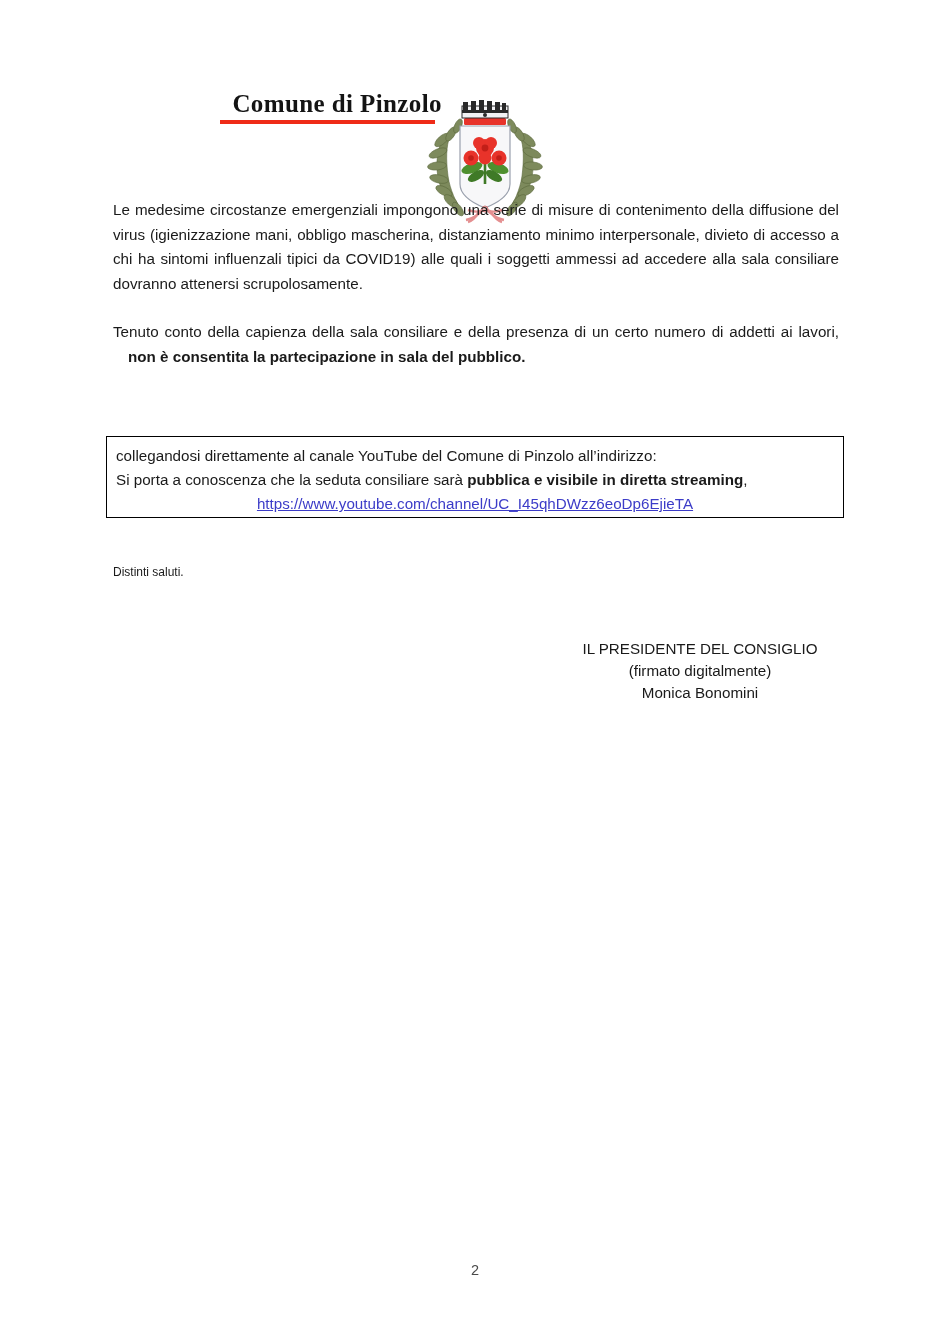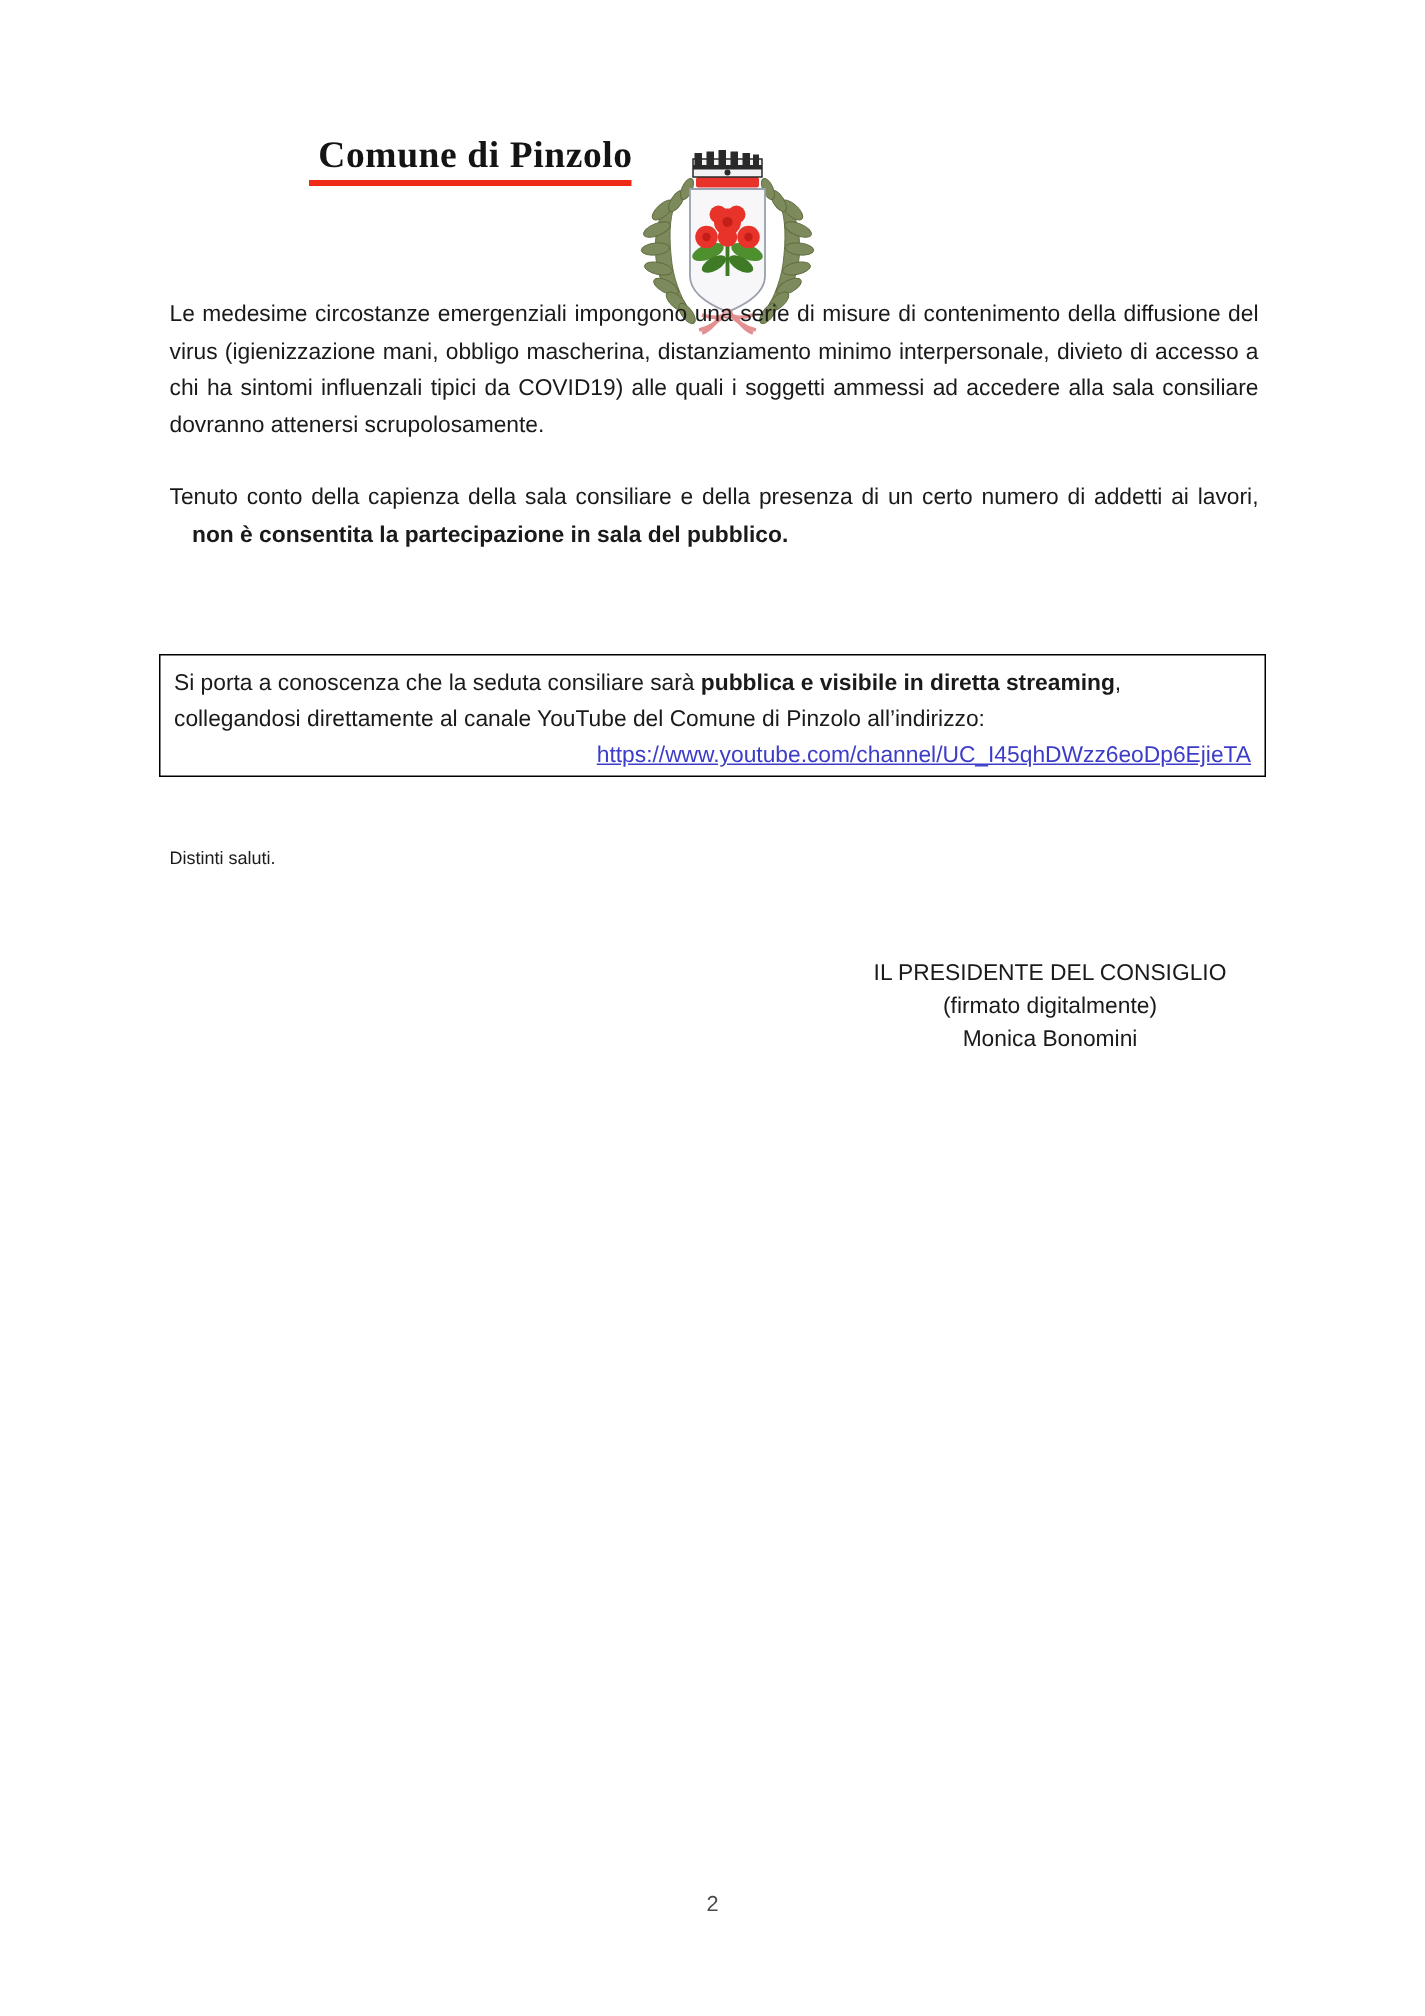--- a/index.html
+++ b/index.html
@@ -20,24 +20,24 @@
   
   .letterhead {
     position: absolute;
     top: 48px;
     left: 0;
     width: 950px;
     height: 140px;
   }
   .lh-left {
     position: absolute;
-    left: 206px;
+    left: 220px;
     top: 42px;
     width: 222px;
-    text-align: center;
+    text-align: right;
   }
   .lh-left .town {
     font-family: "Liberation Serif", serif;
     font-weight: bold;
     font-size: 25px;
     letter-spacing: 0.4px;
     color: #141414;
     white-space: nowrap;
   }
   .lh-left .rule {
@@ -107,21 +107,21 @@
     padding: 7px 9px 0 9px;
   }
   .notice-box p {
     margin: 0;
     font-size: 15.2px;
     line-height: 24.2px;
     text-align: justify;
     color: #1a1a1a;
   }
   .notice-box p.line-url {
-    text-align: right;
+    text-align: center;
     margin-top: 0px;
   }
   .notice-box a,
   .notice-box .url {
     color: #3c3cc8;
     text-decoration: underline;
     font-size: 15.2px;
   }
 
   
@@ -253,22 +253,22 @@
 
   <p class="para">Le medesime circostanze emergenziali impongono una serie di misure di contenimento della diffusione del virus (igienizzazione mani, obbligo mascherina, distanziamento minimo interpersonale, divieto di accesso a chi ha sintomi influenzali tipici da COVID19) alle quali i soggetti ammessi ad accedere alla sala consiliare dovranno attenersi scrupolosamente.</p>
 
   <div class="gap-para"></div>
 
   <p class="para"><span>Tenuto conto della capienza della sala consiliare e della presenza di un certo numero di addetti ai lavori, </span><b>non è consentita la partecipazione in sala del pubblico.</b></p>
 
 </main>
 
 <section class="notice-box">
+  <p>collegandosi direttamente al canale YouTube del Comune di Pinzolo  all’indirizzo:</p>
   <p><span>Si porta a conoscenza che la seduta consiliare sarà </span><b>pubblica e visibile in diretta streaming</b><span>,</span></p>
-  <p>collegandosi direttamente al canale YouTube del Comune di Pinzolo  all’indirizzo:</p>
   <p class="line-url"><span class="url">https://www.youtube.com/channel/UC_I45qhDWzz6eoDp6EjieTA</span></p>
 </section>
 
 <div class="closing">Distinti saluti.</div>
 
 <div class="signature">
   <div>IL PRESIDENTE DEL CONSIGLIO</div>
   <div>(firmato digitalmente)</div>
   <div>Monica Bonomini</div>
 </div>

